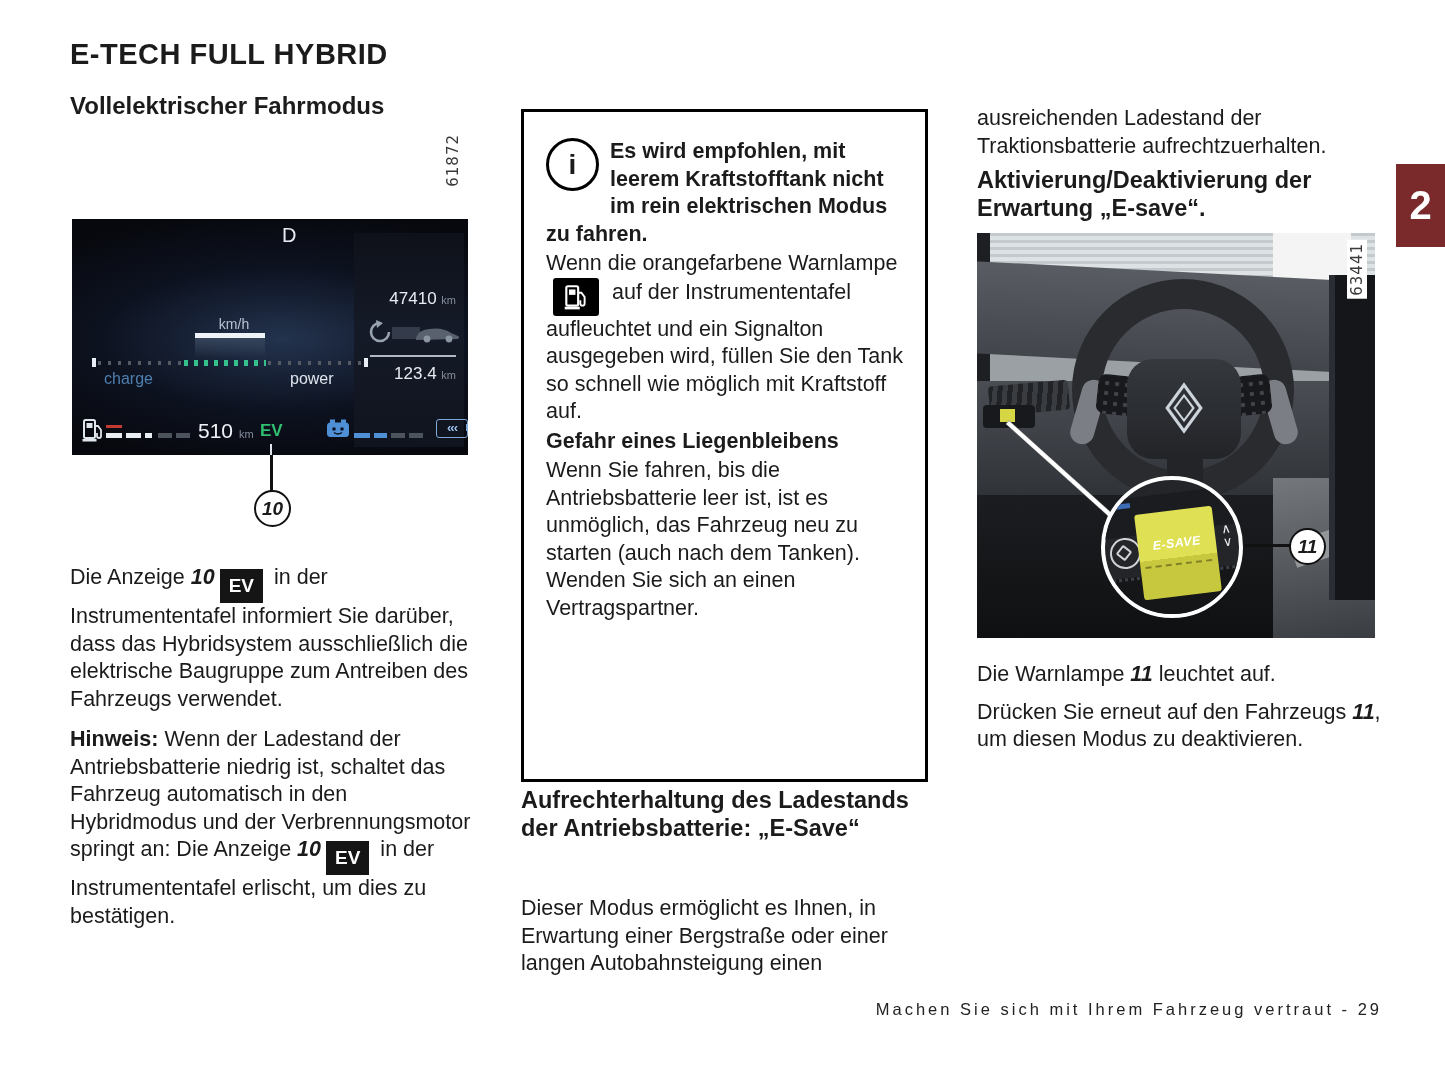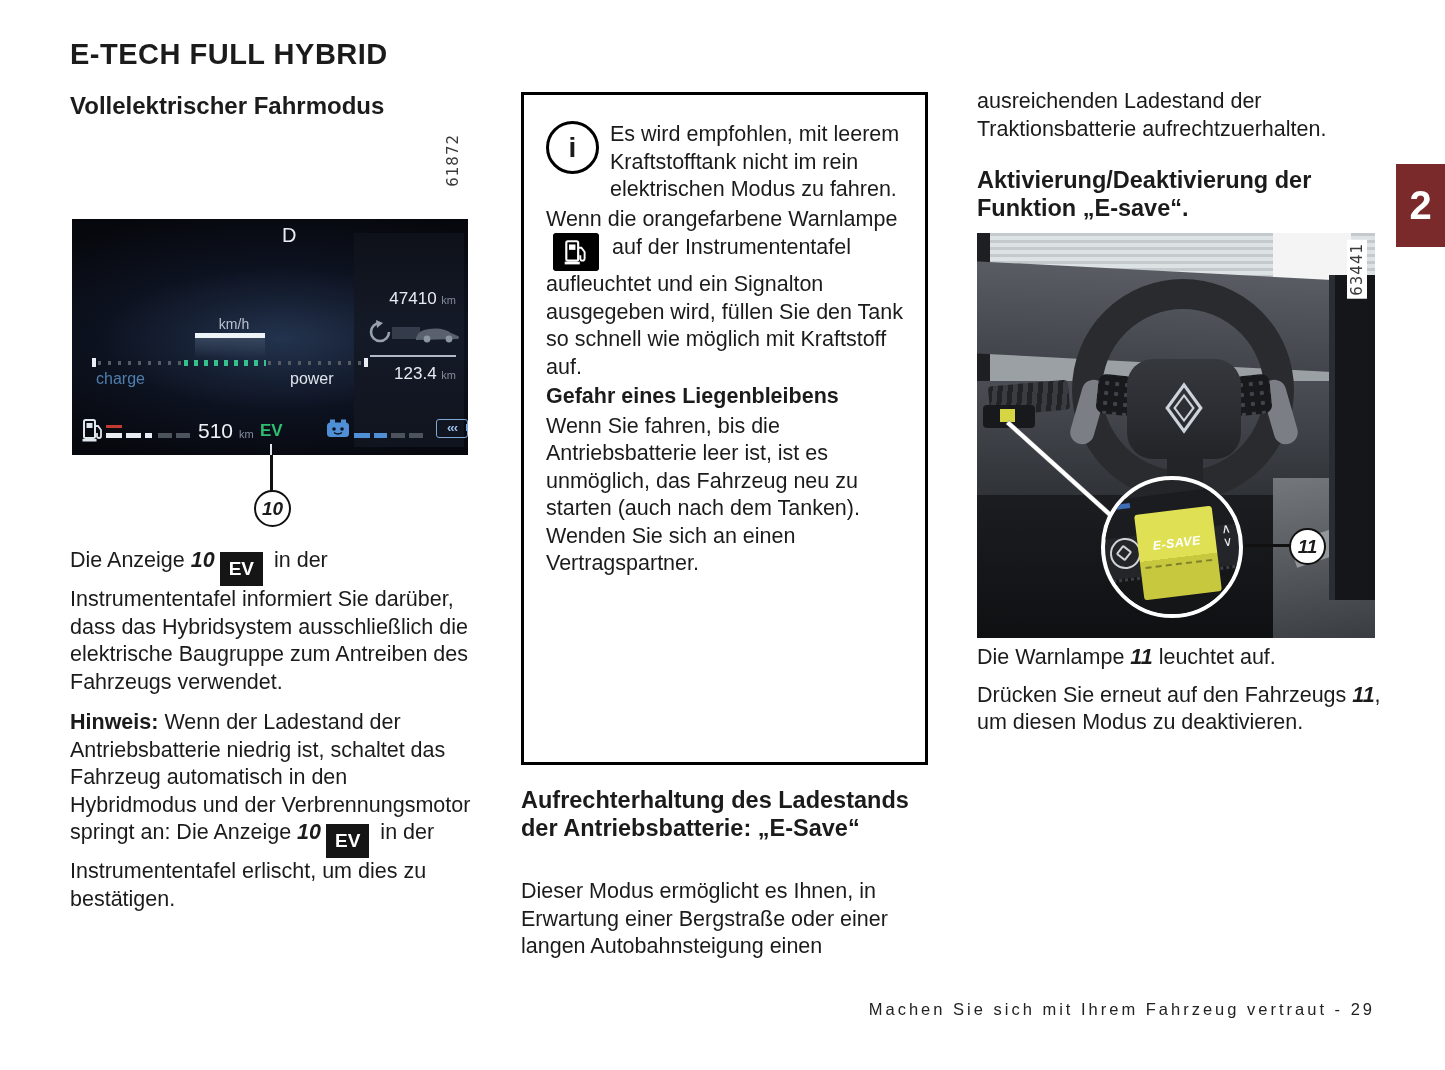--- a/index.html
+++ b/index.html
@@ -5,21 +5,21 @@
   html,body{margin:0;padding:0;}
   body{
     width:1445px;height:1070px;position:relative;background:#ffffff;
     font-family:"Liberation Sans", sans-serif;color:#1b1b1b;overflow:hidden;
   }
   .abs{position:absolute;}
   .title{left:70px;top:38px;font-size:29px;font-weight:800;letter-spacing:.5px;}
   .subhead{left:70px;top:92px;font-size:24px;font-weight:700;}
   .fignum{font-size:15px;color:#3a3a3a;letter-spacing:1px;font-family:"DejaVu Sans",sans-serif;
     writing-mode:vertical-rl;transform:rotate(180deg);}
-  .body-text{font-size:21.5px;line-height:27.5px;}
+  .body-text{font-size:21.5px;line-height:27.5px;margin-top:17px;}
   .bold{font-weight:700;}
   .ref{font-weight:700;font-style:italic;}
   .h2{font-size:23.5px;font-weight:700;line-height:28px;}
 
   
   .cluster{left:72px;top:219px;width:396px;height:236px;overflow:hidden;
     background:radial-gradient(ellipse 330px 130px at 210px 120px,#23334e 0%,#0d1220 55%,#07080d 100%);}
   .cl-gear{left:210px;top:5px;color:#e8ecf2;font-size:20px;}
   .cl-speed{left:100px;top:28px;width:124px;text-align:center;color:#f2f5fa;font-size:62px;font-weight:300;}
   .cl-speed-unit{left:100px;top:97px;width:124px;text-align:center;color:#b9c2cf;font-size:14px;}
@@ -29,21 +29,21 @@
   .cl-unit{color:#848c9b;font-size:11px;font-weight:400;}
   .cl-caricon{top:84px;right:4px;width:92px;height:32px;}
   .cl-line{top:122px;right:8px;width:86px;height:2px;background:#cfd6e0;opacity:.85;}
   .cl-trip{top:131px;right:8px;color:#e8ecf2;font-size:17px;}
   .cl-bar{left:123px;top:114px;width:70px;height:5px;background:#eef3f7;}
   .cl-bar-glow{left:123px;top:119px;width:70px;height:20px;background:linear-gradient(180deg,#36455c,transparent);}
   .cl-dots-l{left:26px;top:142px;width:86px;height:4px;background:repeating-linear-gradient(to right,#565b63 0 3px,transparent 3px 10px);}
   .cl-dots-m{left:112px;top:141px;width:82px;height:6px;background:repeating-linear-gradient(to right,#36c08b 0 4px,transparent 4px 10px);}
   .cl-dots-r{left:196px;top:142px;width:94px;height:4px;background:repeating-linear-gradient(to right,#565b63 0 3px,transparent 3px 10px);}
   .cl-dot-end{top:139px;width:4px;height:9px;background:#e9eef4;}
-  .cl-charge{left:24px;top:151px;color:#4f7fae;font-size:16px;}
+  .cl-charge{left:32px;top:151px;color:#4f7fae;font-size:16px;}
   .cl-power{left:218px;top:151px;color:#dfe5ec;font-size:16px;}
   .cl-fuelicon{left:10px;top:198px;width:22px;height:26px;}
   .seg{top:214px;height:5px;background:#e8edf3;}
   .seg.gray{background:#4d535d;}
   .cl-fuel-red{left:34px;top:206px;width:16px;height:3px;background:#c23a32;}
   .cl-range{left:126px;top:200px;color:#eef2f7;font-size:21px;}
   .cl-ev{left:188px;top:202px;color:#2fbf71;font-size:17px;font-weight:700;}
   .cl-batt{left:254px;top:200px;width:24px;height:19px;}
   .bseg{top:214px;height:5px;background:#4f8fd6;}
   .bseg.gray{background:#4d535d;}
@@ -58,31 +58,31 @@
   
   .ltext{left:70px;top:547px;width:406px;}
   .ltext p{margin:0 0 13px;}
   .ev-inline{display:inline-block;background:#151515;color:#fff;font-weight:700;font-size:19px;line-height:1;
     padding:7px 9px 8px;margin:0 5px;vertical-align:-8px;}
   .infobox{left:521px;top:92px;width:407px;height:673px;border:3px solid #000;box-sizing:border-box;
     padding:26px 20px 0 22px;background:#fff;}
   .ib-iconwrap{float:left;width:64px;height:80px;}
   .info-circle{width:47px;height:47px;border:3.5px solid #000;border-radius:50%;
     display:flex;align-items:center;justify-content:center;font-size:28px;font-weight:700;}
-  .ib-intro{font-weight:400;}
+  .ib-intro{font-weight:700;}
   .infobox p{margin:2px 0 0;}
   .fuel-inline{display:inline-flex;width:46px;height:38px;background:#000;border-radius:3px;
     align-items:center;justify-content:center;vertical-align:-12px;margin:0 7px;}
   .m-head{left:521px;top:786px;width:392px;}
   .m-body{left:521px;top:878px;width:406px;}
   .r-cont{left:977px;top:88px;width:406px;}
   .r-head{left:977px;top:166px;width:402px;}
   .rtext{left:977px;top:644px;width:414px;}
   .rtext p{margin:0 0 10px;}
-  .footer{right:70px;top:1000px;font-size:16.5px;letter-spacing:3px;color:#222;margin-left:48px;}
+  .footer{right:63px;top:1000px;font-size:16.5px;letter-spacing:3px;color:#222;margin-left:48px;}
   .chapter-tab{left:1396px;top:164px;width:49px;height:83px;display:flex;align-items:center;justify-content:center;
     color:#fff;font-size:40px;font-weight:700;}
 
   
   .photo{left:977px;top:233px;width:398px;height:405px;overflow:hidden;background:#9aa0a4;}
   .ph-sky{left:0;top:0;width:100%;height:96px;background:repeating-linear-gradient(180deg,#c3c9cc 0 3px,#dde2e4 3px 7px);}
   .ph-frame-left{left:0;top:0;width:13px;height:150px;background:#1d1f22;}
   .ph-pillar{left:296px;top:0;width:78px;height:124px;background:#f3f4f3;}
   .ph-dash{left:-6px;top:28px;width:110%;height:92px;background:linear-gradient(180deg,#595d63,#42464c);
     transform:rotate(3deg);transform-origin:left top;border-radius:8px 8px 0 0;}
@@ -206,21 +206,21 @@
           <rect x="0.5" y="22" width="14" height="2.5" fill="#fff"></rect>
         </svg>
       </span><span> auf der Instrumententafel aufleuchtet und ein Signalton ausgegeben wird, füllen Sie den Tank so schnell wie möglich mit Kraftstoff auf.</span></p>
   <p class="bold">Gefahr eines Liegenbleibens</p>
   <p>Wenn Sie fahren, bis die Antriebsbatterie leer ist, ist es unmöglich, das Fahrzeug neu zu starten (auch nach dem Tanken). Wenden Sie sich an einen Vertragspartner.</p>
 </div>
 <div class="abs m-head h2">Aufrechterhaltung des Ladestands der Antriebsbatterie: „E-Save“</div>
 <div class="abs m-body body-text">Dieser Modus ermöglicht es Ihnen, in Erwartung einer Bergstraße oder einer langen Autobahnsteigung einen</div>
 
 <div class="abs r-cont body-text">ausreichenden Ladestand der Traktionsbatterie aufrechtzuerhalten.</div>
-<div class="abs r-head h2">Aktivierung/Deaktivierung der Funktion „E-save“.</div>
+<div class="abs r-head h2">Aktivierung/Deaktivierung der Erwartung „E-save“.</div>
 
 <div class="abs photo">
   <div class="abs ph-sky"></div>
   <div class="abs ph-frame-left"></div>
   <div class="abs ph-pillar"></div>
   <div class="abs ph-dash"></div>
   <div class="abs ph-dash2"></div>
   <div class="abs ph-vent"></div>
   <div class="abs ph-lower"></div>
   <div class="abs ph-door"></div>

